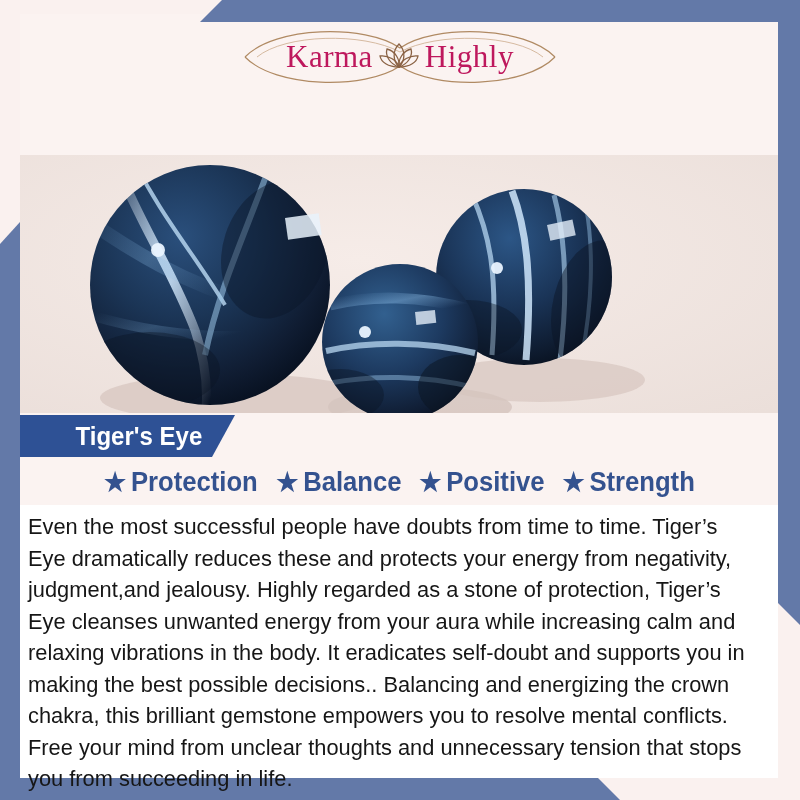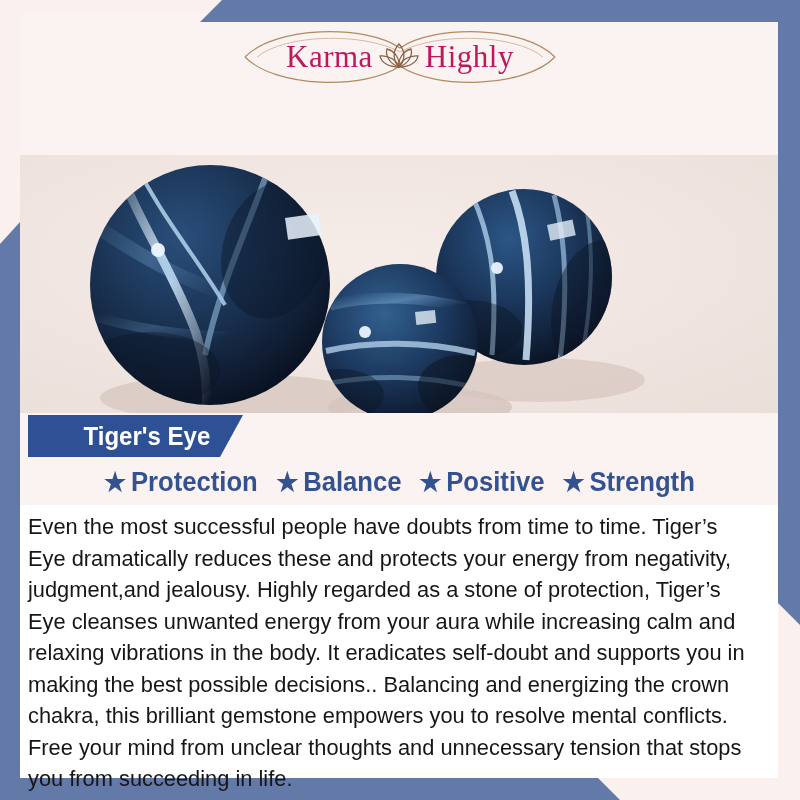--- a/index.html
+++ b/index.html
@@ -143,21 +143,21 @@
     width: 758px;
     height: 258px;
     background: #f1e6e2;
     overflow: hidden;
   }
   .photo svg { display: block; }
 
   
   .name-banner {
     position: absolute;
-    left: 28px;
+    left: 20px;
     top: 415px;
     width: 215px;
     height: 42px;
     background: #2e5195;
     clip-path: polygon(0 0, 215px 0, 192px 42px, 0 42px);
     display: flex;
     align-items: center;
     z-index: 4;
   }
   .name-text {

